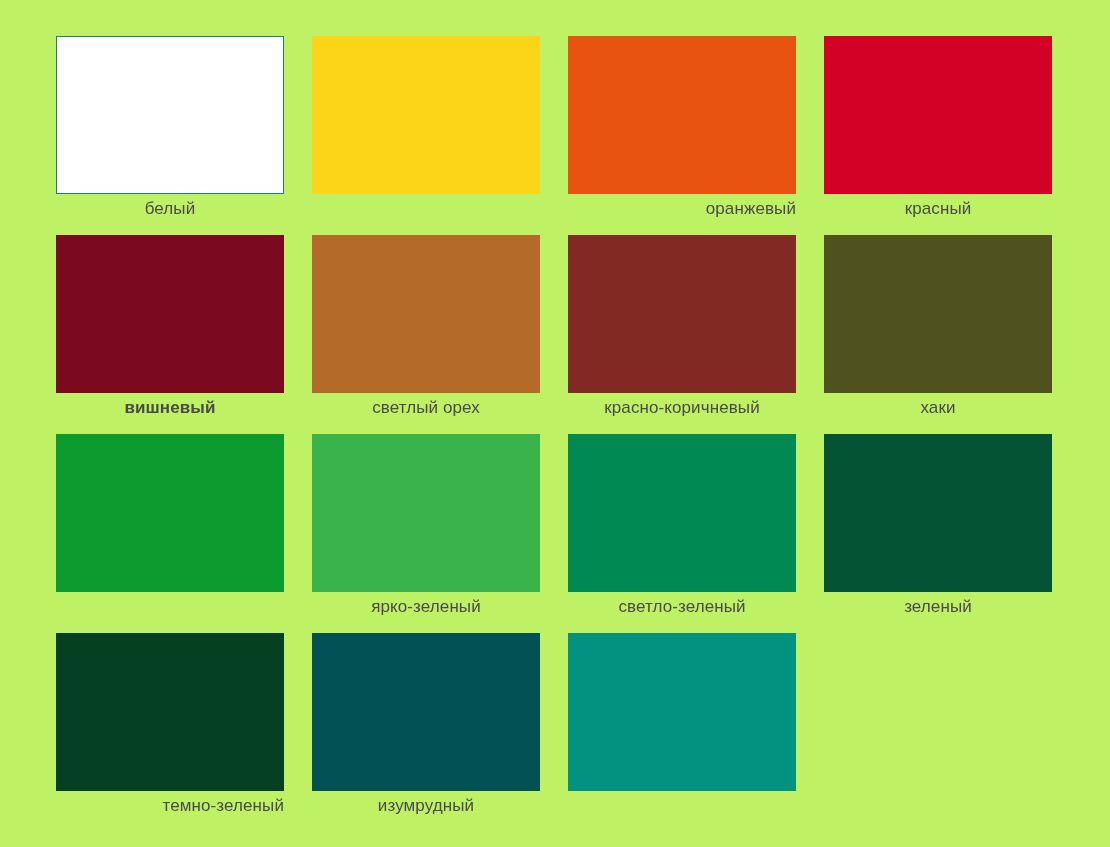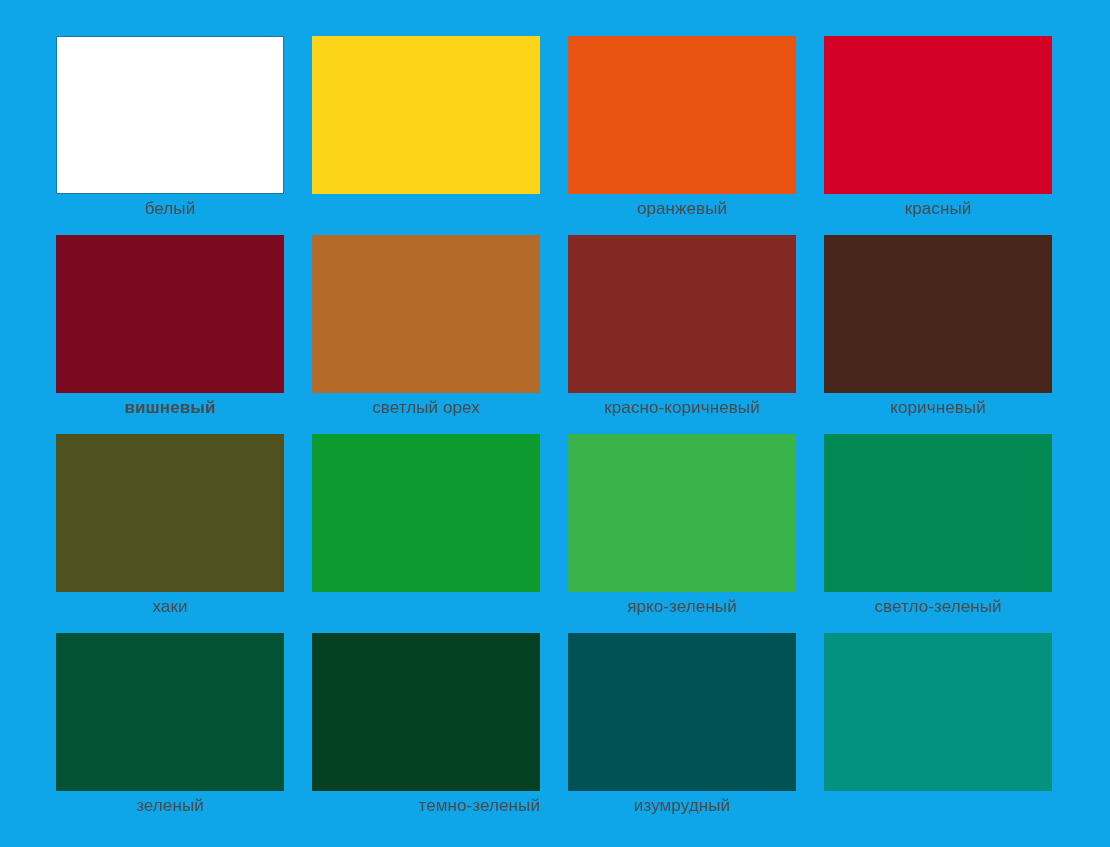--- a/index.html
+++ b/index.html
@@ -52,51 +52,47 @@
     font-size: 17px;
     line-height: 30px;
     color: #4a4a4a;
     letter-spacing: 0.1px;
     white-space: nowrap;
   }
 </style>
 </head>
 <body>
 
-<div id="palette-grid" style="background: #0ea5e9;">
+<div id="palette-grid" style="background: #bef264;">
     <div class="swatch-cell">
       <div class="swatch-chip bordered" title="белый" style="background: rgb(255, 255, 255); border-color: rgb(26, 123, 150);"></div>
       <span class="swatch-label" style="color: rgb(74, 74, 74);">белый</span>
     </div>
     <div class="swatch-cell">
       <div class="swatch-chip" title="желтый" style="background: rgb(252, 213, 24);"></div>
     </div>
     <div class="swatch-cell">
       <div class="swatch-chip" title="оранжевый" style="background: rgb(232, 83, 17);"></div>
-      <span class="swatch-label" style="color: rgb(74, 74, 74);">оранжевый</span>
+      <span class="swatch-label" style="color: rgb(74, 74, 74); text-align: right;">оранжевый</span>
     </div>
     <div class="swatch-cell">
       <div class="swatch-chip" title="красный" style="background: rgb(212, 1, 39);"></div>
       <span class="swatch-label" style="color: rgb(74, 74, 74);">красный</span>
     </div>
     <div class="swatch-cell">
       <div class="swatch-chip" title="вишневый" style="background: rgb(123, 10, 32);"></div>
       <span class="swatch-label" style="color: rgb(74, 74, 74); font-weight: bold;">вишневый</span>
     </div>
     <div class="swatch-cell">
       <div class="swatch-chip" title="светлый орех" style="background: rgb(180, 107, 42);"></div>
       <span class="swatch-label" style="color: rgb(74, 74, 74);">светлый орех</span>
     </div>
     <div class="swatch-cell">
       <div class="swatch-chip" title="красно-коричневый" style="background: rgb(130, 41, 35);"></div>
       <span class="swatch-label" style="color: rgb(74, 74, 74);">красно-коричневый</span>
-    </div>
-    <div class="swatch-cell">
-      <div class="swatch-chip" title="коричневый" style="background: rgb(72, 38, 28);"></div>
-      <span class="swatch-label" style="color: rgb(74, 74, 74);">коричневый</span>
     </div>
     <div class="swatch-cell">
       <div class="swatch-chip" title="хаки" style="background: rgb(79, 82, 30);"></div>
       <span class="swatch-label" style="color: rgb(74, 74, 74);">хаки</span>
     </div>
     <div class="swatch-cell">
       <div class="swatch-chip" title="салатовый" style="background: rgb(13, 155, 47);"></div>
     </div>
     <div class="swatch-cell">
       <div class="swatch-chip" title="ярко-зеленый" style="background: rgb(59, 179, 75);"></div>

